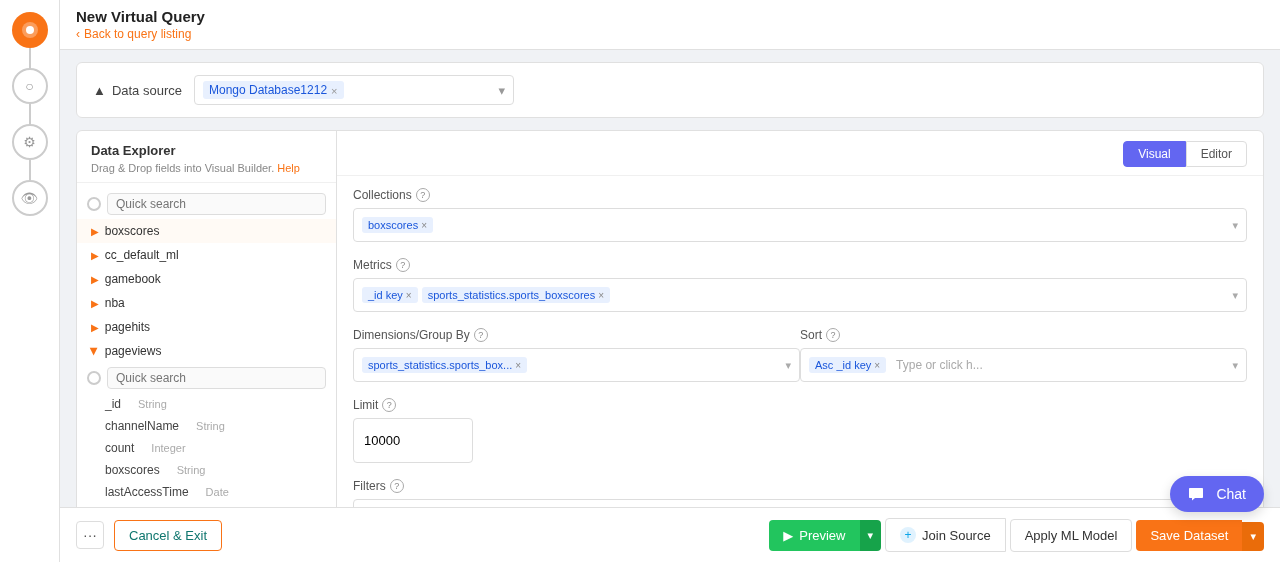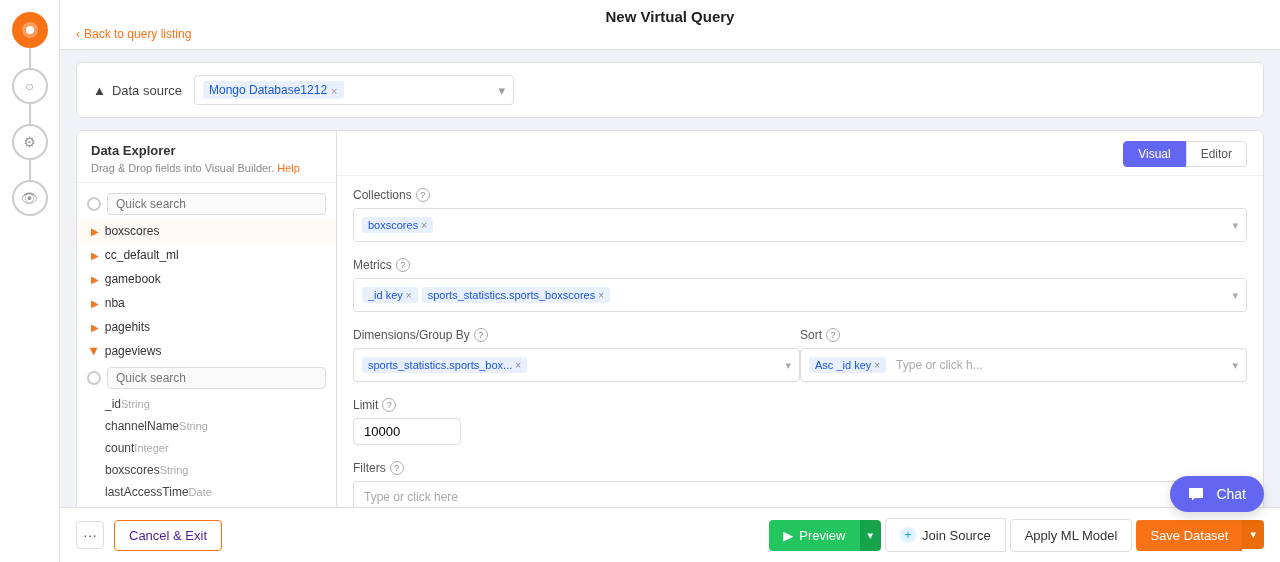--- a/index.html
+++ b/index.html
@@ -13,21 +13,21 @@
     .step-node.active { background: #f97316; }
     .step-node.inactive { background: #fff; border: 2px solid #ccc; }
     .step-connector { width: 2px; height: 20px; background: #ccc; margin: 0 auto; }
     .step-icon-inner { color: #fff; font-size: 14px; }
     .step-node.inactive .step-icon-inner { color: #999; }
 
     
     .main-content { flex: 1; display: flex; flex-direction: column; overflow: hidden; }
 
     
-    .page-header { background: #fff; border-bottom: 1px solid #e0e0e0; padding: 8px 16px; text-align: center; }
+    .page-header { background: #fff; border-bottom: 1px solid #e0e0e0; padding: 8px 16px; }
     .page-title { font-size: 15px; font-weight: 600; color: #222; }
     .back-link { font-size: 12px; color: #f97316; cursor: pointer; display: flex; align-items: center; gap: 4px; margin-top: 2px; }
 
     
     .content-area { flex: 1; overflow-y: auto; padding: 12px 16px; }
 
     
     .datasource-row { background: #fff; border: 1px solid #e0e0e0; border-radius: 6px; padding: 12px 16px; display: flex; align-items: center; gap: 12px; margin-bottom: 12px; }
     .datasource-label { font-size: 13px; font-weight: 500; color: #444; display: flex; align-items: center; gap: 6px; }
     .datasource-select { flex: 1; max-width: 320px; }
@@ -50,21 +50,21 @@
     .search-row { padding: 4px 10px; display: flex; align-items: center; gap: 6px; }
     .search-radio { width: 14px; height: 14px; border-radius: 50%; border: 2px solid #ccc; flex-shrink: 0; }
     .search-input-box { flex: 1; border: 1px solid #ddd; border-radius: 4px; padding: 3px 8px; font-size: 12px; color: #aaa; background: #fafafa; }
 
     .collection-item { display: flex; align-items: center; gap: 6px; padding: 5px 14px; cursor: pointer; }
     .collection-item.selected { background: #fffaf5; }
     .caret { color: #f97316; font-size: 10px; }
     .caret.expanded { transform: rotate(90deg); display: inline-block; }
     .collection-label { font-size: 12px; color: #333; }
 
-    .field-item { padding: 4px 14px 4px 28px; display: flex; align-items: center; gap: 0; }
+    .field-item { padding: 4px 14px 4px 28px; display: flex; align-items: center; gap: 17px; }
     .field-name { font-size: 12px; color: #444; }
     .field-type { font-size: 11px; color: #aaa; }
 
     
     .visual-panel { flex: 1; display: flex; flex-direction: column; overflow: hidden; }
     .visual-header { display: flex; justify-content: flex-end; padding: 10px 16px 8px; border-bottom: 1px solid #f0f0f0; }
     .view-toggle { display: flex; gap: 0; }
     .toggle-btn { padding: 5px 14px; font-size: 12px; border: 1px solid #ddd; cursor: pointer; background: #fff; color: #555; }
     .toggle-btn.active { background: #6366f1; color: #fff; border-color: #6366f1; }
     .toggle-btn:first-child { border-radius: 4px 0 0 4px; }
@@ -79,42 +79,42 @@
     .multi-select { border: 1px solid #ddd; border-radius: 4px; padding: 5px 8px; display: flex; align-items: center; flex-wrap: wrap; gap: 4px; background: #fff; min-height: 34px; cursor: pointer; }
     .multi-select .chevron { margin-left: auto; color: #aaa; font-size: 11px; }
 
     .tag-item { background: #e8f0fe; color: #1a56db; border-radius: 3px; padding: 2px 6px; font-size: 11px; display: flex; align-items: center; gap: 3px; }
     .tag-item .x { color: #888; cursor: pointer; font-size: 10px; }
 
     .sort-select { border: 1px solid #ddd; border-radius: 4px; padding: 5px 8px; display: flex; align-items: center; gap: 4px; background: #fff; min-height: 34px; cursor: pointer; flex-wrap: wrap; }
 
     .sort-input-select { border: 1px solid #ddd; border-radius: 4px; padding: 5px 8px; display: flex; align-items: center; gap: 4px; background: #fff; min-height: 34px; cursor: pointer; }
 
-    .limit-input { border: 1px solid #ddd; border-radius: 4px; padding: 5px 10px; font-size: 13px; width: 108px; }
+    .limit-input { border: 1px solid #ddd; border-radius: 4px; padding: 14px 10px; font-size: 13px; width: 120px; }
     .filter-select { border: 1px solid #ddd; border-radius: 4px; padding: 8px 10px; display: flex; background: #fff; cursor: pointer; color: #aaa; font-size: 12px; }
     .filter-chevron { margin-left: auto; color: #aaa; }
 
     
     .footer { background: #fff; border-top: 1px solid #e0e0e0; padding: 10px 16px; display: flex; align-items: center; justify-content: space-between; flex-shrink: 0; }
     .footer-left { display: flex; align-items: center; gap: 10px; }
     .more-btn { width: 28px; height: 28px; border-radius: 4px; border: 1px solid #ddd; background: #fff; cursor: pointer; display: flex; align-items: center; justify-content: center; font-size: 14px; color: #555; }
-    .cancel-btn { border: 1px solid #f97316; color: #4c1d95; background: #fff; border-radius: 4px; padding: 7px 14px; cursor: pointer; font-size: 13px; font-weight: 500; }
+    .cancel-btn { border: 1px solid #f97316; color: #0f766e; background: #fff; border-radius: 4px; padding: 7px 14px; cursor: pointer; font-size: 13px; font-weight: 500; }
     .footer-right { display: flex; align-items: center; gap: 4px; }
 
     .preview-btn-group { display: flex; align-items: stretch; }
     .preview-btn { background: #22c55e; color: #fff; border: none; border-radius: 4px 0 0 4px; padding: 8px 14px; cursor: pointer; font-size: 13px; font-weight: 500; display: flex; align-items: center; gap: 6px; }
     .preview-arrow { background: #16a34a; color: #fff; border: none; border-radius: 0 4px 4px 0; padding: 8px 8px; cursor: pointer; font-size: 11px; }
 
     .join-btn-group { display: flex; align-items: stretch; }
     .join-btn { background: #fff; color: #333; border: 1px solid #ddd; border-radius: 4px 0 0 4px; padding: 8px 14px; cursor: pointer; font-size: 13px; display: flex; align-items: center; gap: 6px; }
     .join-btn .plus-circle { width: 16px; height: 16px; border-radius: 50%; background: #e0f2fe; color: #0ea5e9; font-size: 12px; display: inline-flex; align-items: center; justify-content: center; }
 
     .apply-ml-btn { background: #fff; color: #333; border: 1px solid #ddd; border-radius: 4px; padding: 8px 14px; cursor: pointer; font-size: 13px; }
 
-    .save-btn-group { display: flex; align-items: flex-start; }
+    .save-btn-group { display: flex; align-items: flex-end; }
     .save-btn { background: #f97316; color: #fff; border: none; border-radius: 4px 0 0 4px; padding: 8px 14px; cursor: pointer; font-size: 13px; font-weight: 500; }
     .save-arrow { background: #ea6c0a; color: #fff; border: none; border-radius: 0 4px 4px 0; padding: 8px 8px; cursor: pointer; font-size: 11px; }
 
     
     .chat-bubble { position: fixed; bottom: 50px; right: 16px; background: #6366f1; color: #fff; border-radius: 24px; padding: 10px 18px; cursor: pointer; display: flex; align-items: center; gap: 12px; font-size: 14px; font-weight: 500; box-shadow: 0 4px 12px rgba(0,0,0,0.15); }
   </style>
 </head>
 <body>
 
 <div class="app-wrapper">

